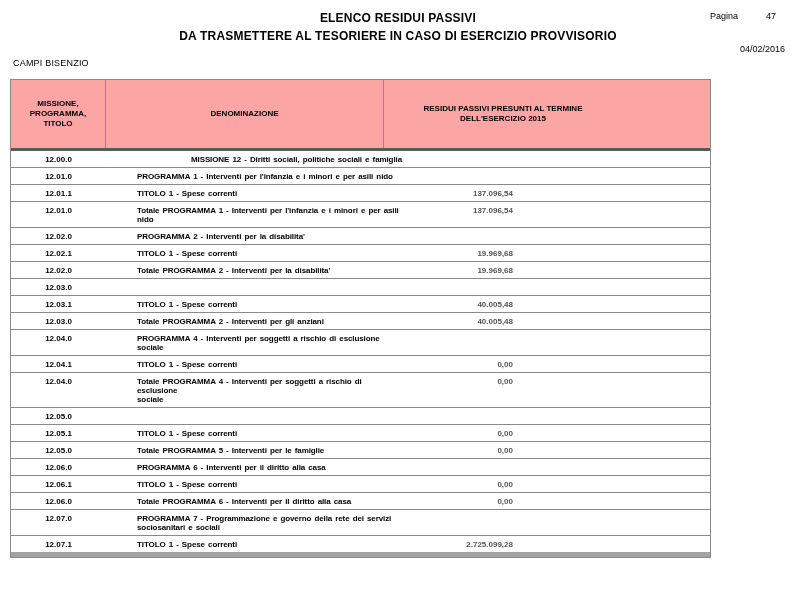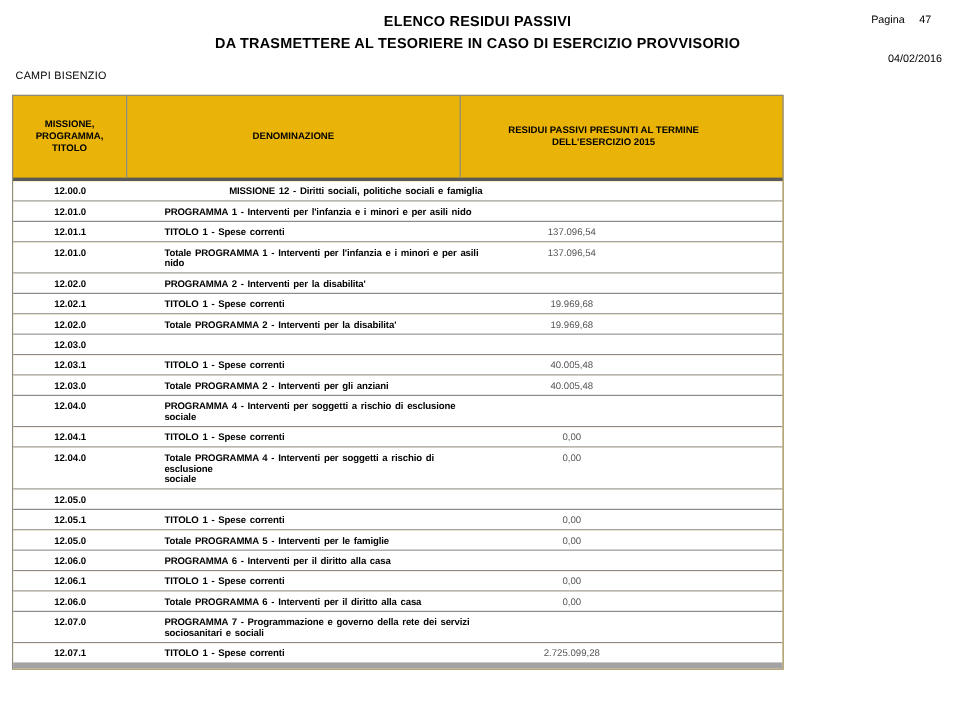--- a/index.html
+++ b/index.html
@@ -6,27 +6,27 @@
   body{
     width:800px;height:596px;background:#ffffff;
     font-family:"Liberation Sans", sans-serif;color:#000;
     position:relative;overflow:hidden;
   }
   .page{position:absolute;inset:0;background:#fff;}
 
   .title-block{position:absolute;top:9px;left:0;width:780px;text-align:center;}
   .title-line{font-size:12px;font-weight:bold;line-height:18px;letter-spacing:0.2px;margin-left:16px;}
 
-  .pagina{position:absolute;top:11px;right:24px;font-size:9px;display:flex;gap:12px;}
+  .pagina{position:absolute;top:11px;right:24px;font-size:9px;display:flex;gap:28px;}
   .report-date{position:absolute;top:44px;right:15px;font-size:9px;}
   .entity{position:absolute;top:58px;left:13px;font-size:9px;letter-spacing:0.2px;}
 
   .table{
-    position:absolute;top:79px;left:10px;width:643px;
-    border:1px solid #8a8a8a;box-sizing:border-box;background:#eab308;
+    position:absolute;top:79px;left:10px;width:701px;
+    border:1px solid #8a8a8a;box-sizing:border-box;background:#fca5a5;
   }
   .thead{
     display:flex;height:68px;border-bottom:3px solid #5a5a5a;
     align-items:center;
   }
   .th{
     font-size:8px;font-weight:bold;line-height:10px;text-align:center;
     white-space:pre-line;align-self:stretch;display:flex;align-items:center;justify-content:center;
     box-sizing:border-box;
   }
@@ -38,21 +38,21 @@
   .row{display:flex;border-bottom:1px solid #8a8a8a;align-items:flex-start;background:#fff;gap:28px;}
   .row:last-child{border-bottom:5px solid #a3a3a3;}
   .cell{box-sizing:border-box;font-size:8px;line-height:9px;padding-top:4px;padding-bottom:3px;}
   .cell-code{width:95px;text-align:center;font-weight:bold;}
   .cell-denom{
     width:278px;font-weight:bold;text-align:left;
     padding-left:3px;padding-right:10px;white-space:pre-line;
     word-spacing:1px;letter-spacing:-0.1px;
   }
   .row.indent .cell-denom{padding-left:8px;text-align:right;}
-  .cell-amount{width:73px;text-align:center;color:#555;font-weight:normal;}
+  .cell-amount{width:73px;text-align:right;color:#555;font-weight:bold;}
 </style>
 </head>
 <body>
 
 <div class="page">
 
   <div class="title-block">
     <div class="title-line">ELENCO RESIDUI PASSIVI</div>
     <div class="title-line">DA TRASMETTERE AL TESORIERE IN CASO DI ESERCIZIO PROVVISORIO</div>
   </div>

